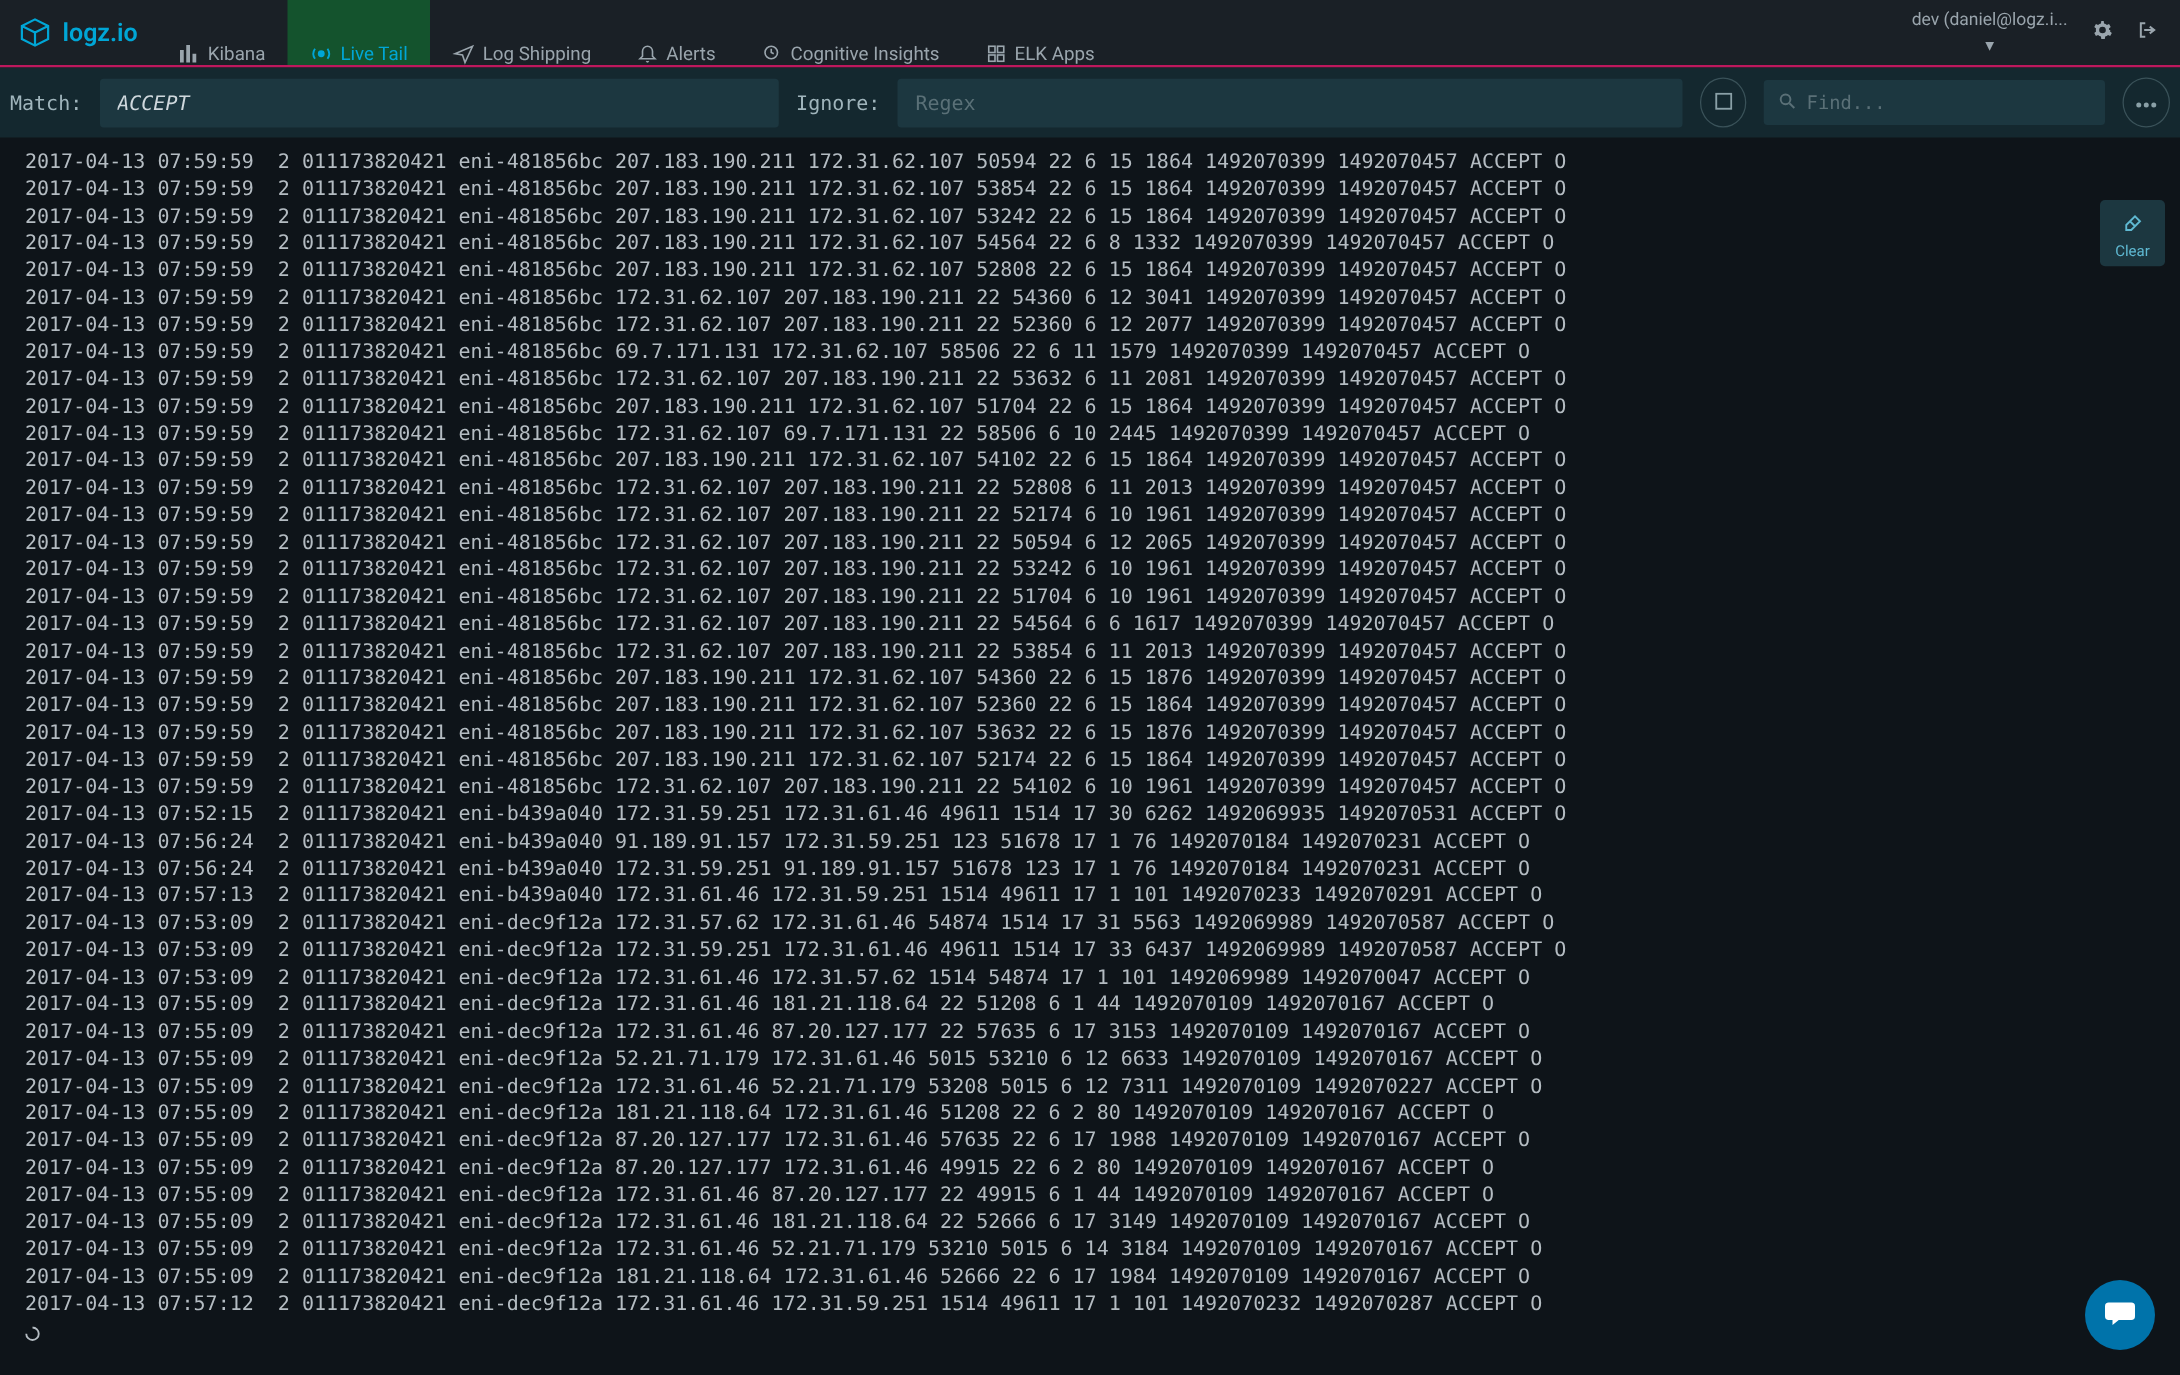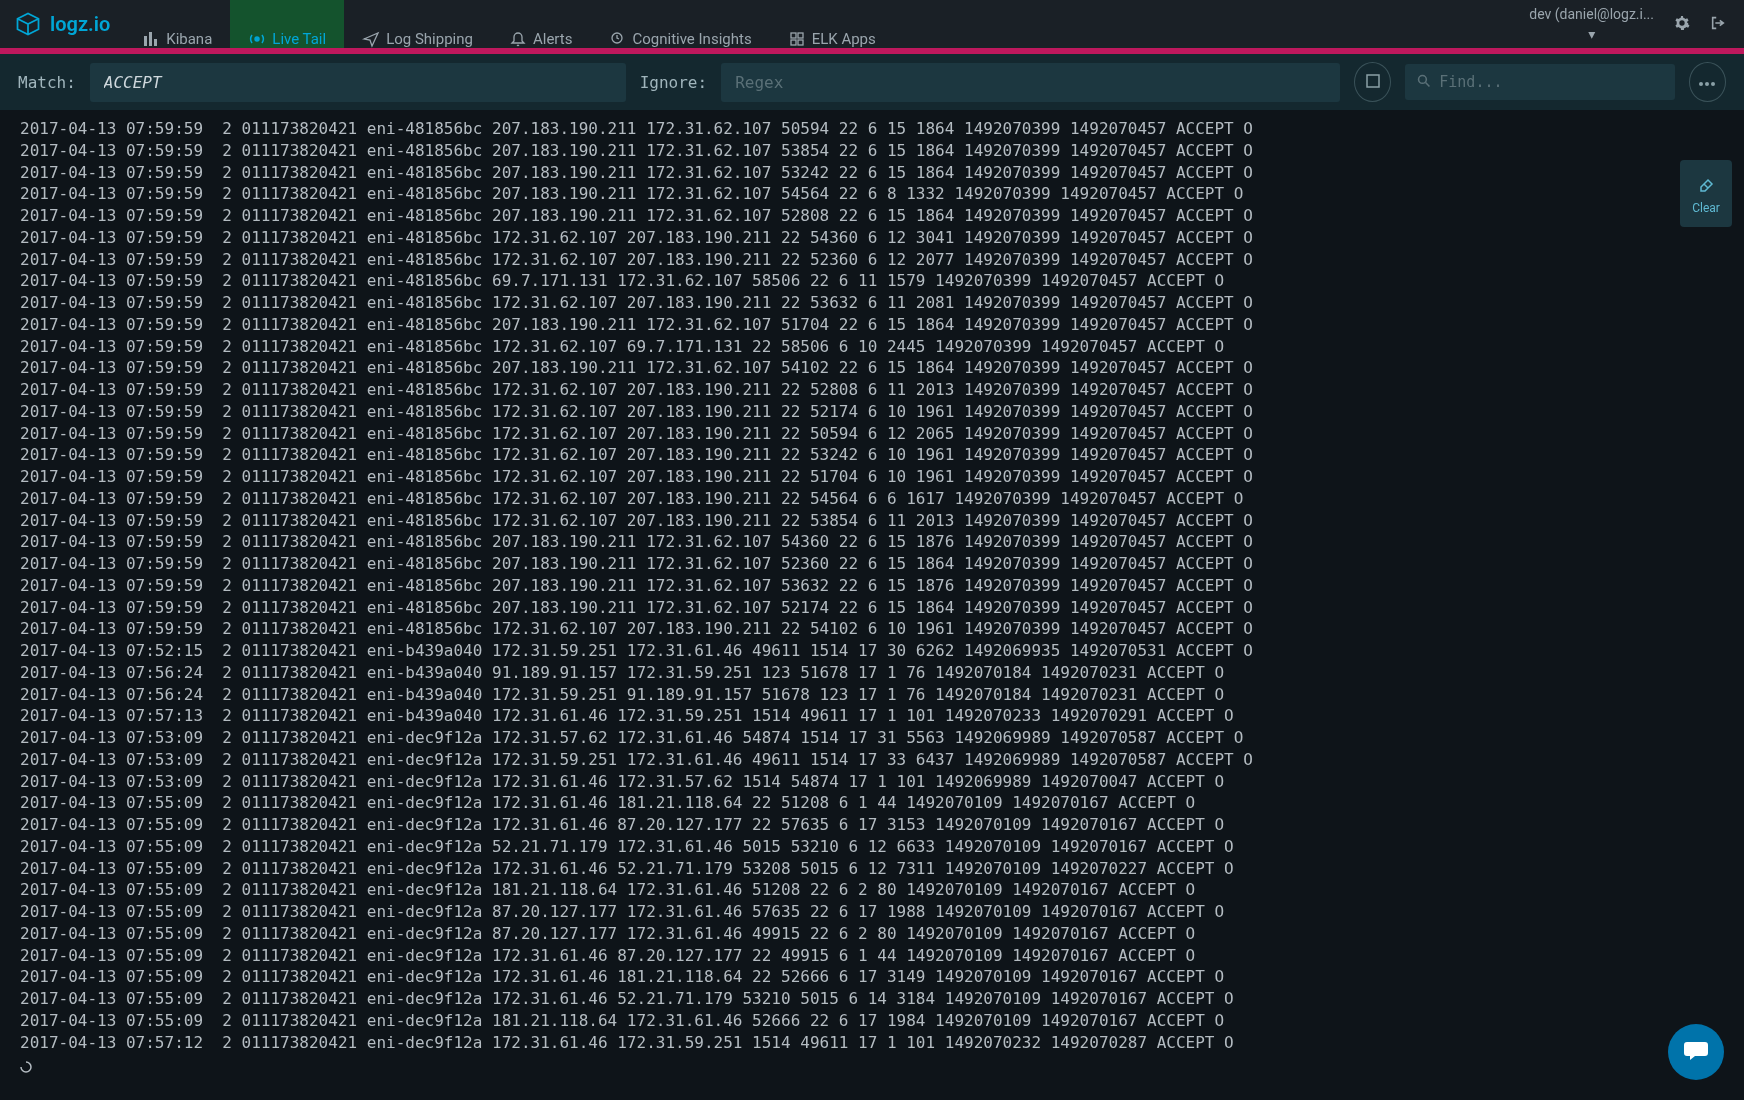--- a/index.html
+++ b/index.html
@@ -9,21 +9,21 @@
       color: #b4bcc2;
       width: 1744px;
       height: 1100px;
       overflow: hidden;
     }
     .top-bar {
       height: 54px;
       background: #1a2026;
       display: flex;
       align-items: center;
-      border-bottom: 6px solid #be185d;
+      border-bottom: 2px solid #be185d;
     }
     .logo-area {
       display: flex;
       align-items: center;
       padding: 0 14px;
       height: 100%;
       gap: 8px;
     }
     .logo-icon {
       width: 28px;
@@ -72,21 +72,21 @@
       display: flex;
       align-items: center;
       gap: 4px;
       flex-direction: column;
     }
     .filter-bar {
       height: 56px;
       background: #14282f;
       display: flex;
       align-items: center;
-      padding: 0 18px;
+      padding: 0 8px;
       gap: 14px;
     }
     .filter-label {
       color: #a0b5bc;
       font-family: "Menlo", "Consolas", monospace;
       font-size: 16px;
     }
     .filter-input {
       background: #1c3740;
       border: none;
@@ -130,21 +130,21 @@
       font-size: 15px;
       outline: none;
       flex: 1;
     }
     .find-input::placeholder { color: #5a7077; }
     .clear-btn {
       position: absolute;
       right: 12px;
       top: 160px;
       width: 52px;
-      height: 67px;
+      height: 53px;
       background: #1c3740;
       border-radius: 4px;
       display: flex;
       flex-direction: column;
       align-items: center;
       justify-content: center;
       gap: 4px;
       cursor: pointer;
       color: #5fb9d2;
     }

